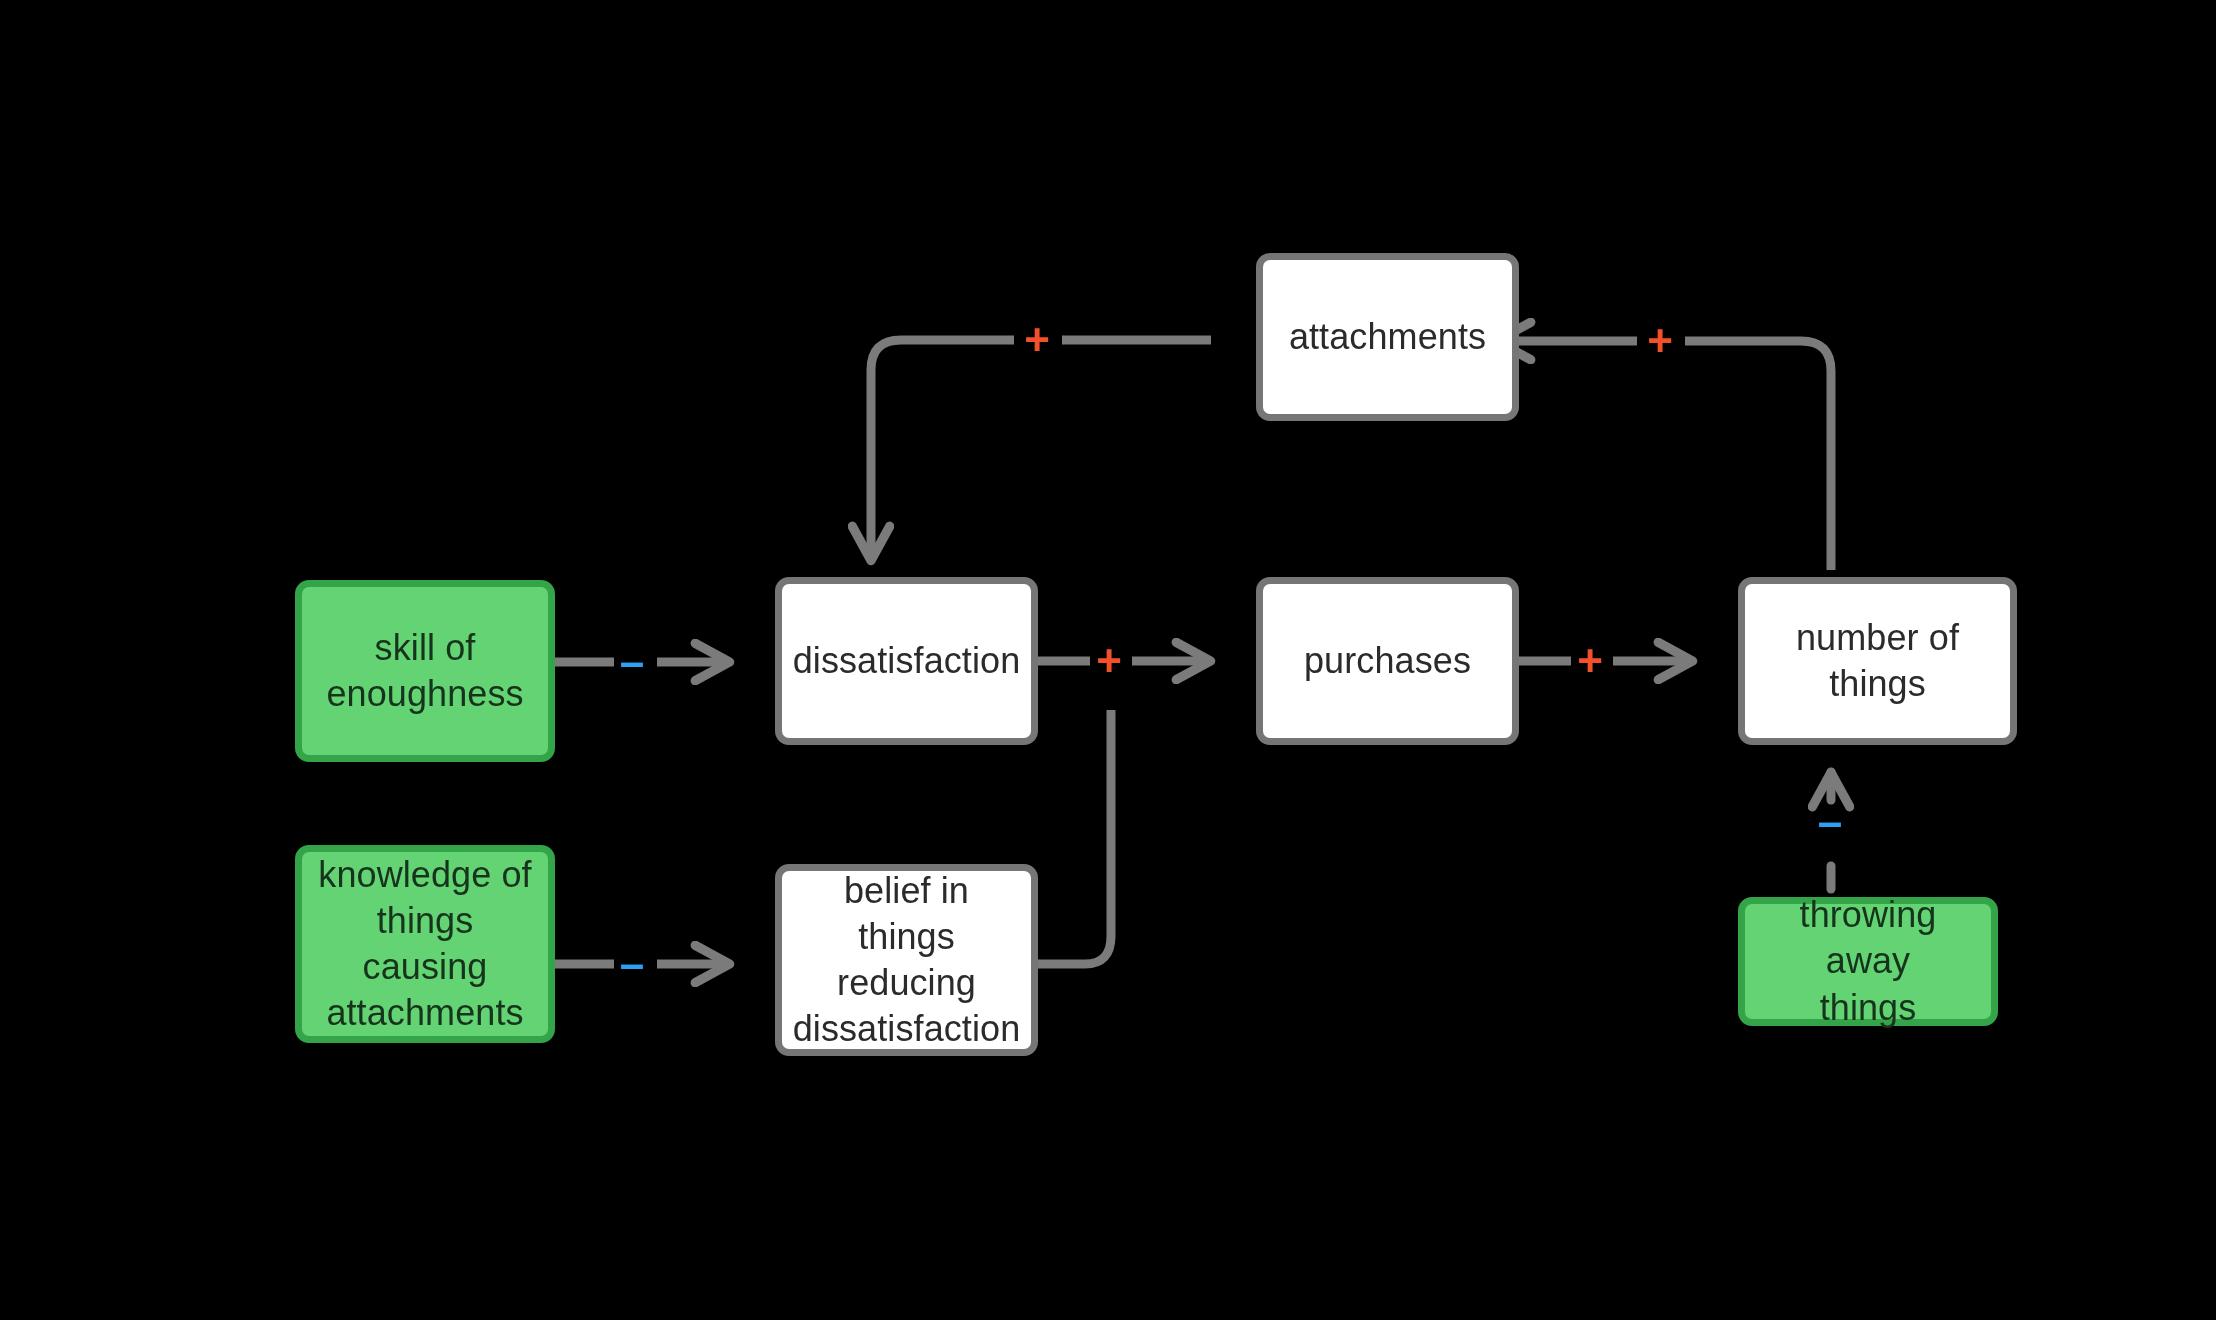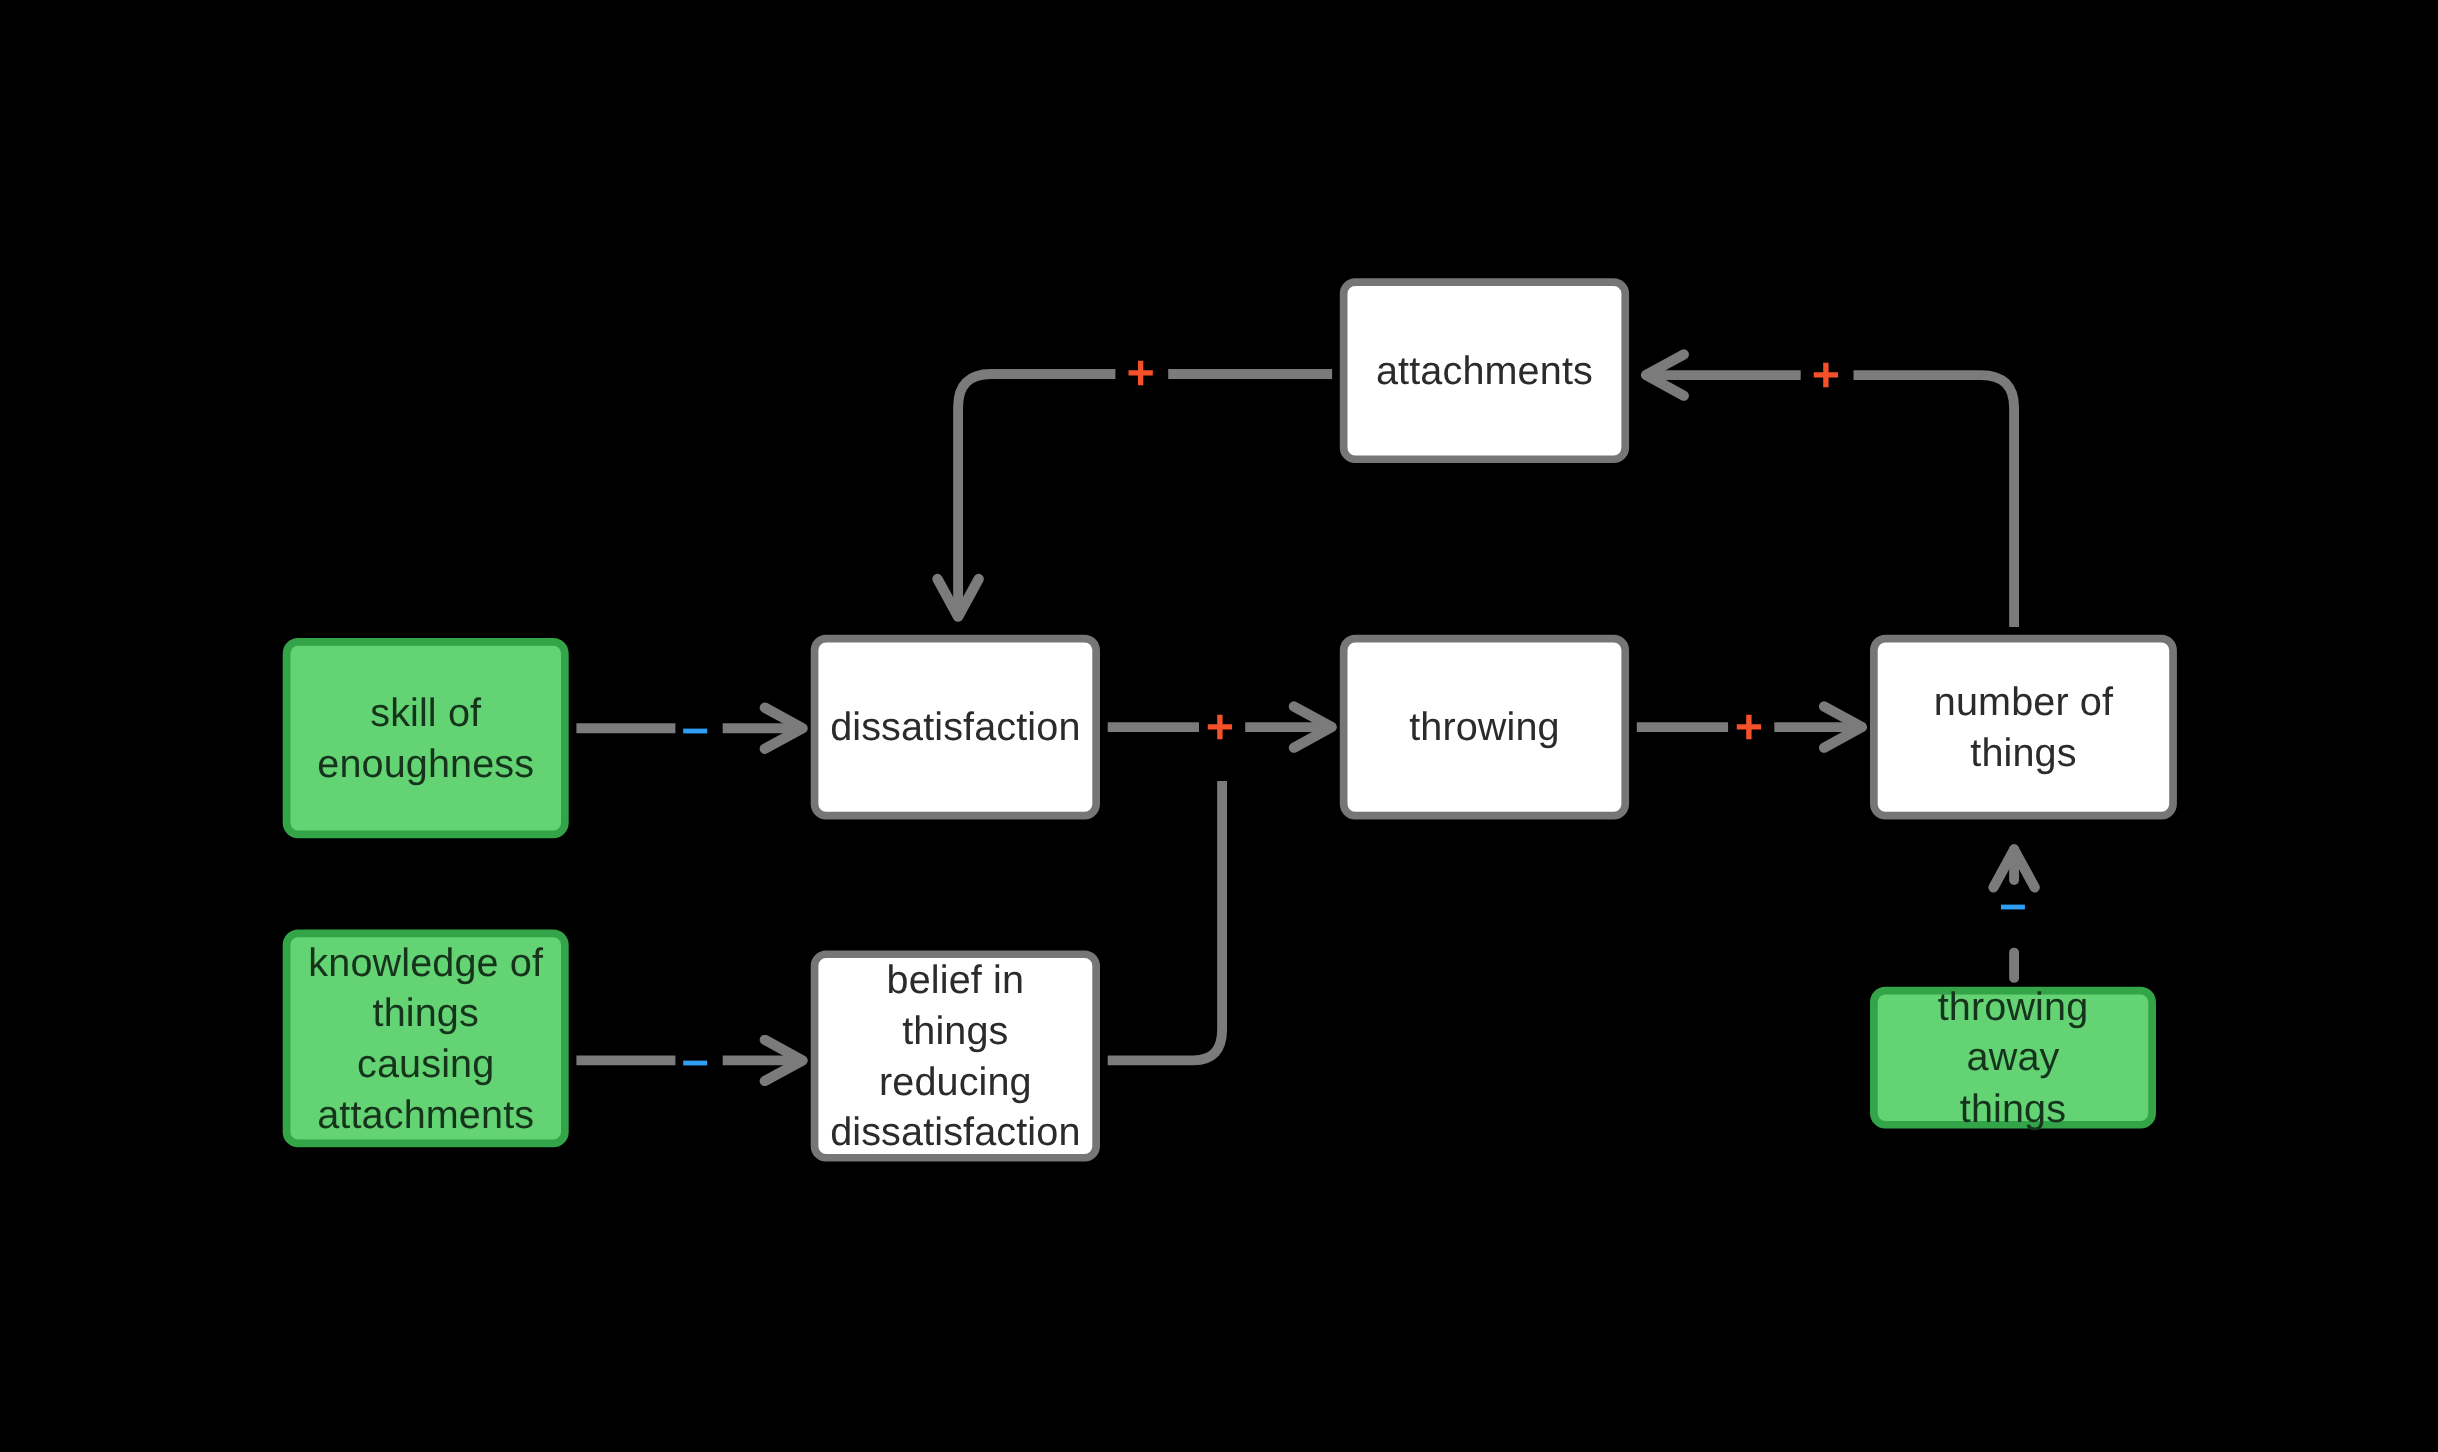--- a/index.html
+++ b/index.html
@@ -33,20 +33,21 @@
     display: flex;
     align-items: center;
     justify-content: center;
     text-align: center;
     border-radius: 14px;
     font-size: 36px;
     line-height: 1.28;
     letter-spacing: 0.1px;
     padding: 6px 10px;
     white-space: pre-line;
+    margin-left: 38px;
   }
   .node.stock {
     background: #FFFFFF;
     border: 7px solid #767676;
     color: #2B2B2B;
   }
   .node.lever {
     background: #63D374;
     border: 7px solid #33A447;
     color: #16331C;
@@ -125,21 +126,21 @@
 attachments</div>
 
   <div class="node stock" style="left:737px; top:577px; width:263px; height:168px;">dissatisfaction</div>
 
   <div class="node stock" style="left:737px; top:864px; width:263px; height:192px;">belief in things
 reducing
 dissatisfaction</div>
 
   <div class="node stock" style="left:1218px; top:253px; width:263px; height:168px;">attachments</div>
 
-  <div class="node stock" style="left:1218px; top:577px; width:263px; height:168px;">throwing</div>
+  <div class="node stock" style="left:1218px; top:577px; width:263px; height:168px;">purchases</div>
 
   <div class="node stock" style="left:1700px; top:577px; width:279px; height:168px;">number of
 things</div>
 
   <div class="node lever" style="left:1700px; top:897px; width:260px; height:129px;">throwing away
 things</div>
 
   <div class="polarity neg" style="left:632px; top:662px;">–</div>
 
   <div class="polarity neg" style="left:632px; top:964px;">–</div>

